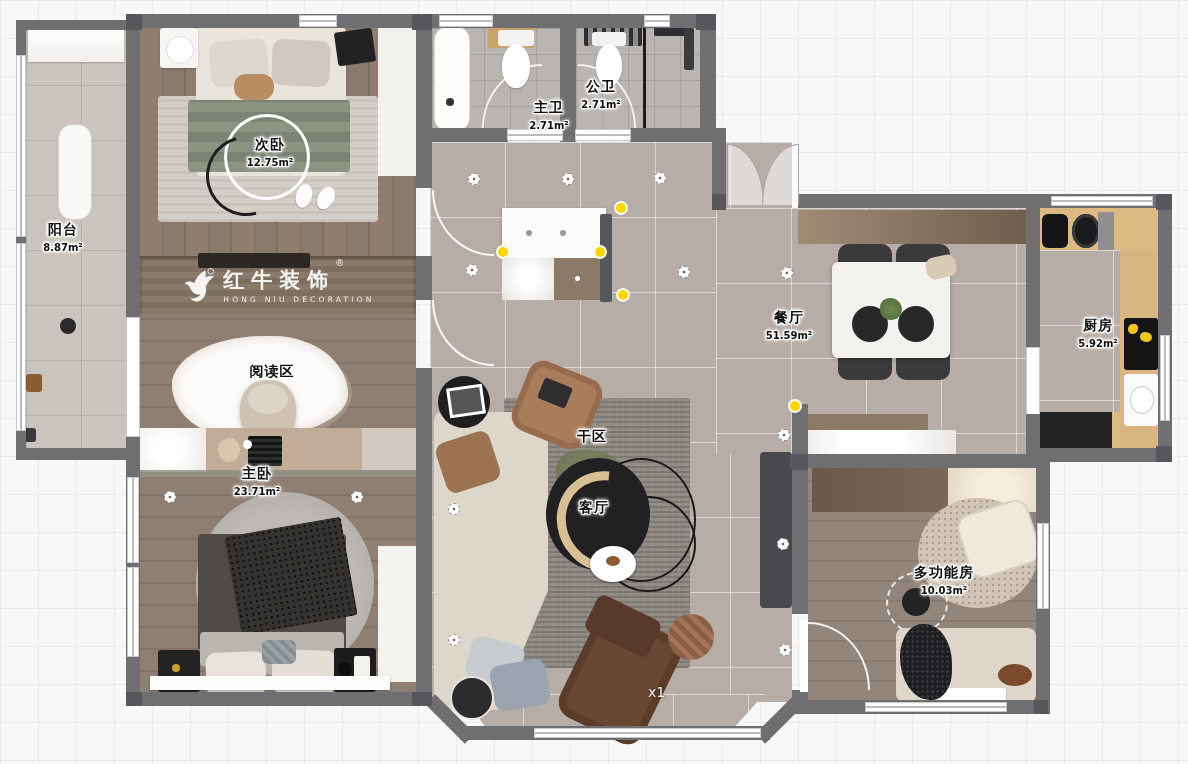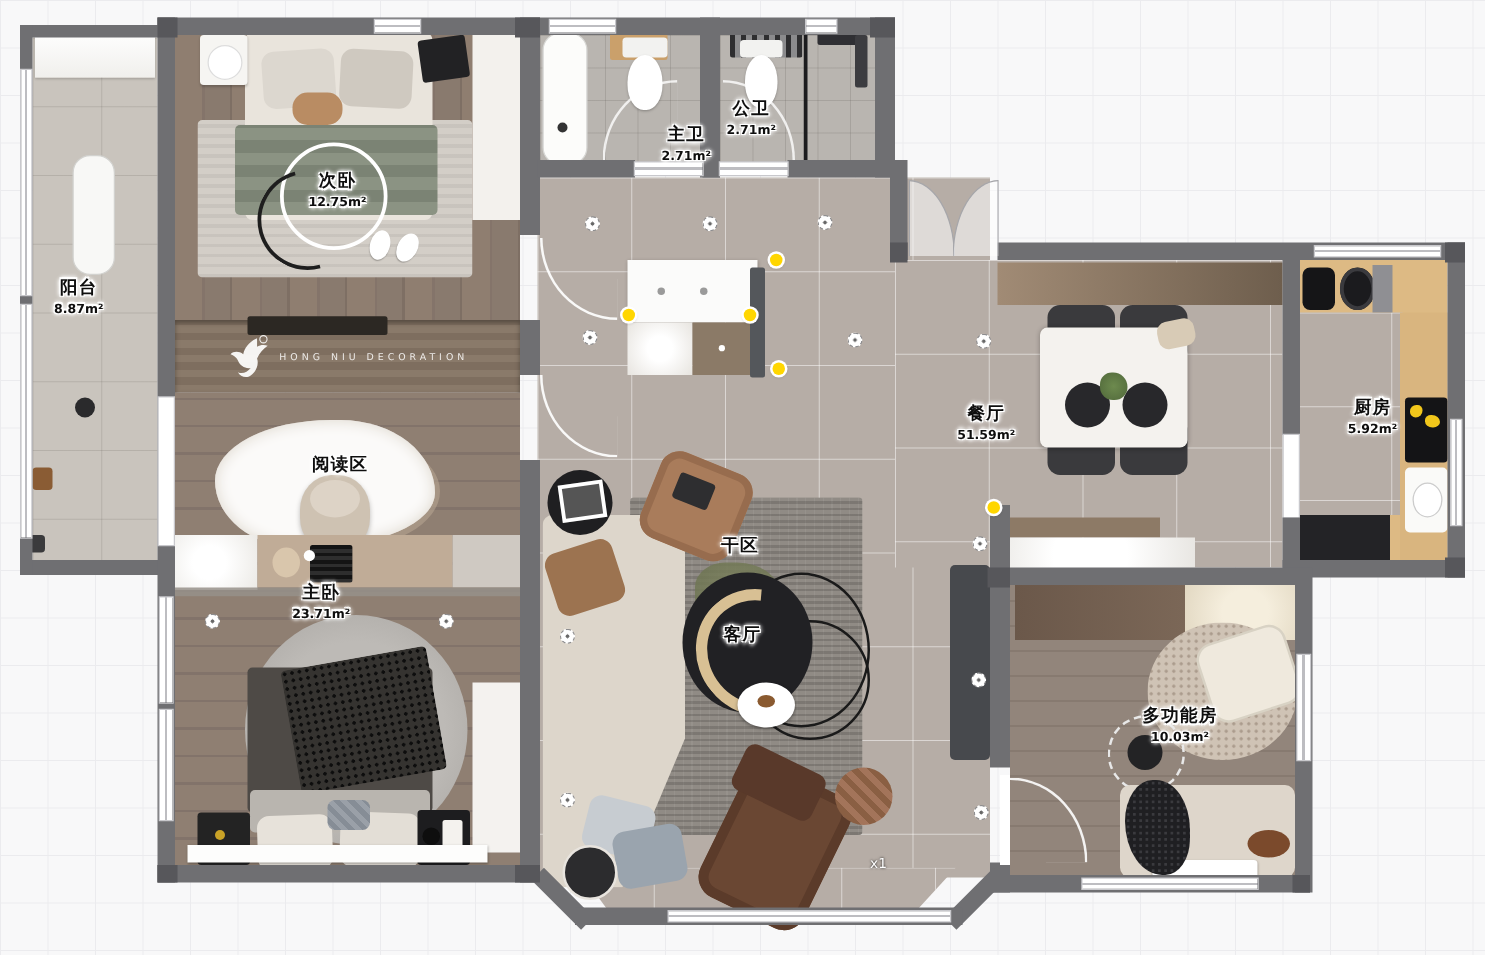--- a/index.html
+++ b/index.html
@@ -25,21 +25,21 @@
   .lab .ar{font-size:10px;margin-top:3px;}
   .lightm{position:absolute;width:10px;height:10px;border-radius:50%;border:1px dashed #8d8d8f;background:radial-gradient(circle,#676767 0 1.5px,#ffffff 1.6px);z-index:55;}
   .handle{position:absolute;width:10px;height:10px;border-radius:50%;background:#ffd600;box-shadow:0 0 0 2px #fff,0 1px 3px rgba(0,0,0,.45);z-index:58;}
   .arc{position:absolute;z-index:40;}
   .logo-band{left:140px;top:256px;width:276px;height:58px;background:repeating-linear-gradient(0deg,#8a7a6a 0 6px,#7e6e5f 6px 12px);box-shadow:inset 0 2px 4px rgba(0,0,0,.35);}
   .logo-recess{position:absolute;left:58px;top:-3px;width:112px;height:15px;background:#2c2823;border-radius:2px;}
   .logo{position:absolute;inset:0;display:flex;align-items:center;justify-content:center;gap:8px;}
   .brand{color:#fff;font-size:21px;font-weight:700;letter-spacing:7px;opacity:.93;}
   .reg{color:#fff;font-size:9px;vertical-align:top;position:relative;top:-8px;opacity:.9;}
   .lsub{color:rgba(255,255,255,.85);font-size:7.5px;letter-spacing:3.2px;text-align:center;margin-top:1px;}
-  .badge{position:absolute;color:#fff;font-size:11px;z-index:56;text-shadow:0 0 2px #000;margin-left:48px;}
+  .badge{position:absolute;color:#fff;font-size:14px;z-index:56;text-shadow:0 0 2px #000;}
 </style>
 </head>
 <body>
 
 <div id="scene">
 
   <div class="floor stone" style="left:26px;top:30px;width:100px;height:418px"></div>
   <div class="floor woodv" style="left:140px;top:28px;width:276px;height:230px"></div>
   <div class="floor woodh" style="left:140px;top:314px;width:276px;height:378px"></div>
   <div class="floor tileS" style="left:432px;top:28px;width:128px;height:102px"></div>
@@ -73,20 +73,21 @@
   <div class="fur" style="left:206px;top:136px;width:74px;height:74px;border:3px solid #1e1e1e;border-top-color:transparent;border-right-color:transparent;border-radius:50%;transform:rotate(30deg);z-index:30"></div>
 
   <div class="fur logo-band">
     <div class="logo-recess"></div>
     <div class="logo">
       <svg width="34" height="36" viewBox="0 0 40 42">
         <path d="M29 4c-7 3-12 9-13 15-4-3-9-3-12 0 3 1 6 3 7 6 2 5 7 8 12 7-3 4-8 6-12 4 2 4 8 6 12 3 5-3 8-10 6-16 2-5 6-9 10-12-3-1-7-1-10 1z" fill="#ffffff" opacity=".92"></path>
         <circle cx="35" cy="5" r="3.4" fill="none" stroke="#fff" stroke-width="1" opacity=".9"></circle>
       </svg>
       <div>
+        <div><span class="brand">红牛装饰</span><span class="reg">®</span></div>
         <div class="lsub">HONG NIU DECORATION</div>
       </div>
     </div>
   </div>
 
   <div class="fur" style="left:184px;top:346px;width:168px;height:94px;background:#b9a893;border-radius:50%;opacity:.55"></div>
   <div class="fur" style="left:172px;top:336px;width:176px;height:102px;background:#fbfaf9;border-radius:55% 45% 60% 40% / 50% 60% 45% 55%;box-shadow:inset 0 0 12px #dcd6cb"></div>
   <div class="fur" style="left:240px;top:380px;width:56px;height:62px;background:#cec2b2;border-radius:45%;box-shadow:0 2px 4px rgba(0,0,0,.25)"></div>
   <div class="fur" style="left:248px;top:384px;width:40px;height:30px;background:#ddd3c6;border-radius:50%"></div>
   <div class="fur" style="left:136px;top:428px;width:70px;height:44px;background:radial-gradient(circle at 45% 50%,#ffffff 0 30%,#ebe9e5 100%)"></div>
@@ -294,21 +295,21 @@
     <div class="ar">12.75m²</div>
   </div>
   <div class="lab" style="left:549px;top:115px">
     <div class="nm">主卫</div>
     <div class="ar">2.71m²</div>
   </div>
   <div class="lab" style="left:601px;top:94px">
     <div class="nm">公卫</div>
     <div class="ar">2.71m²</div>
   </div>
-  <div class="lab" style="left:789px;top:338px">
+  <div class="lab" style="left:789px;top:325px">
     <div class="nm">餐厅</div>
     <div class="ar">51.59m²</div>
   </div>
   <div class="lab" style="left:1098px;top:333px">
     <div class="nm">厨房</div>
     <div class="ar">5.92m²</div>
   </div>
   <div class="lab" style="left:272px;top:372px">
     <div class="nm">阅读区</div>
   </div>

